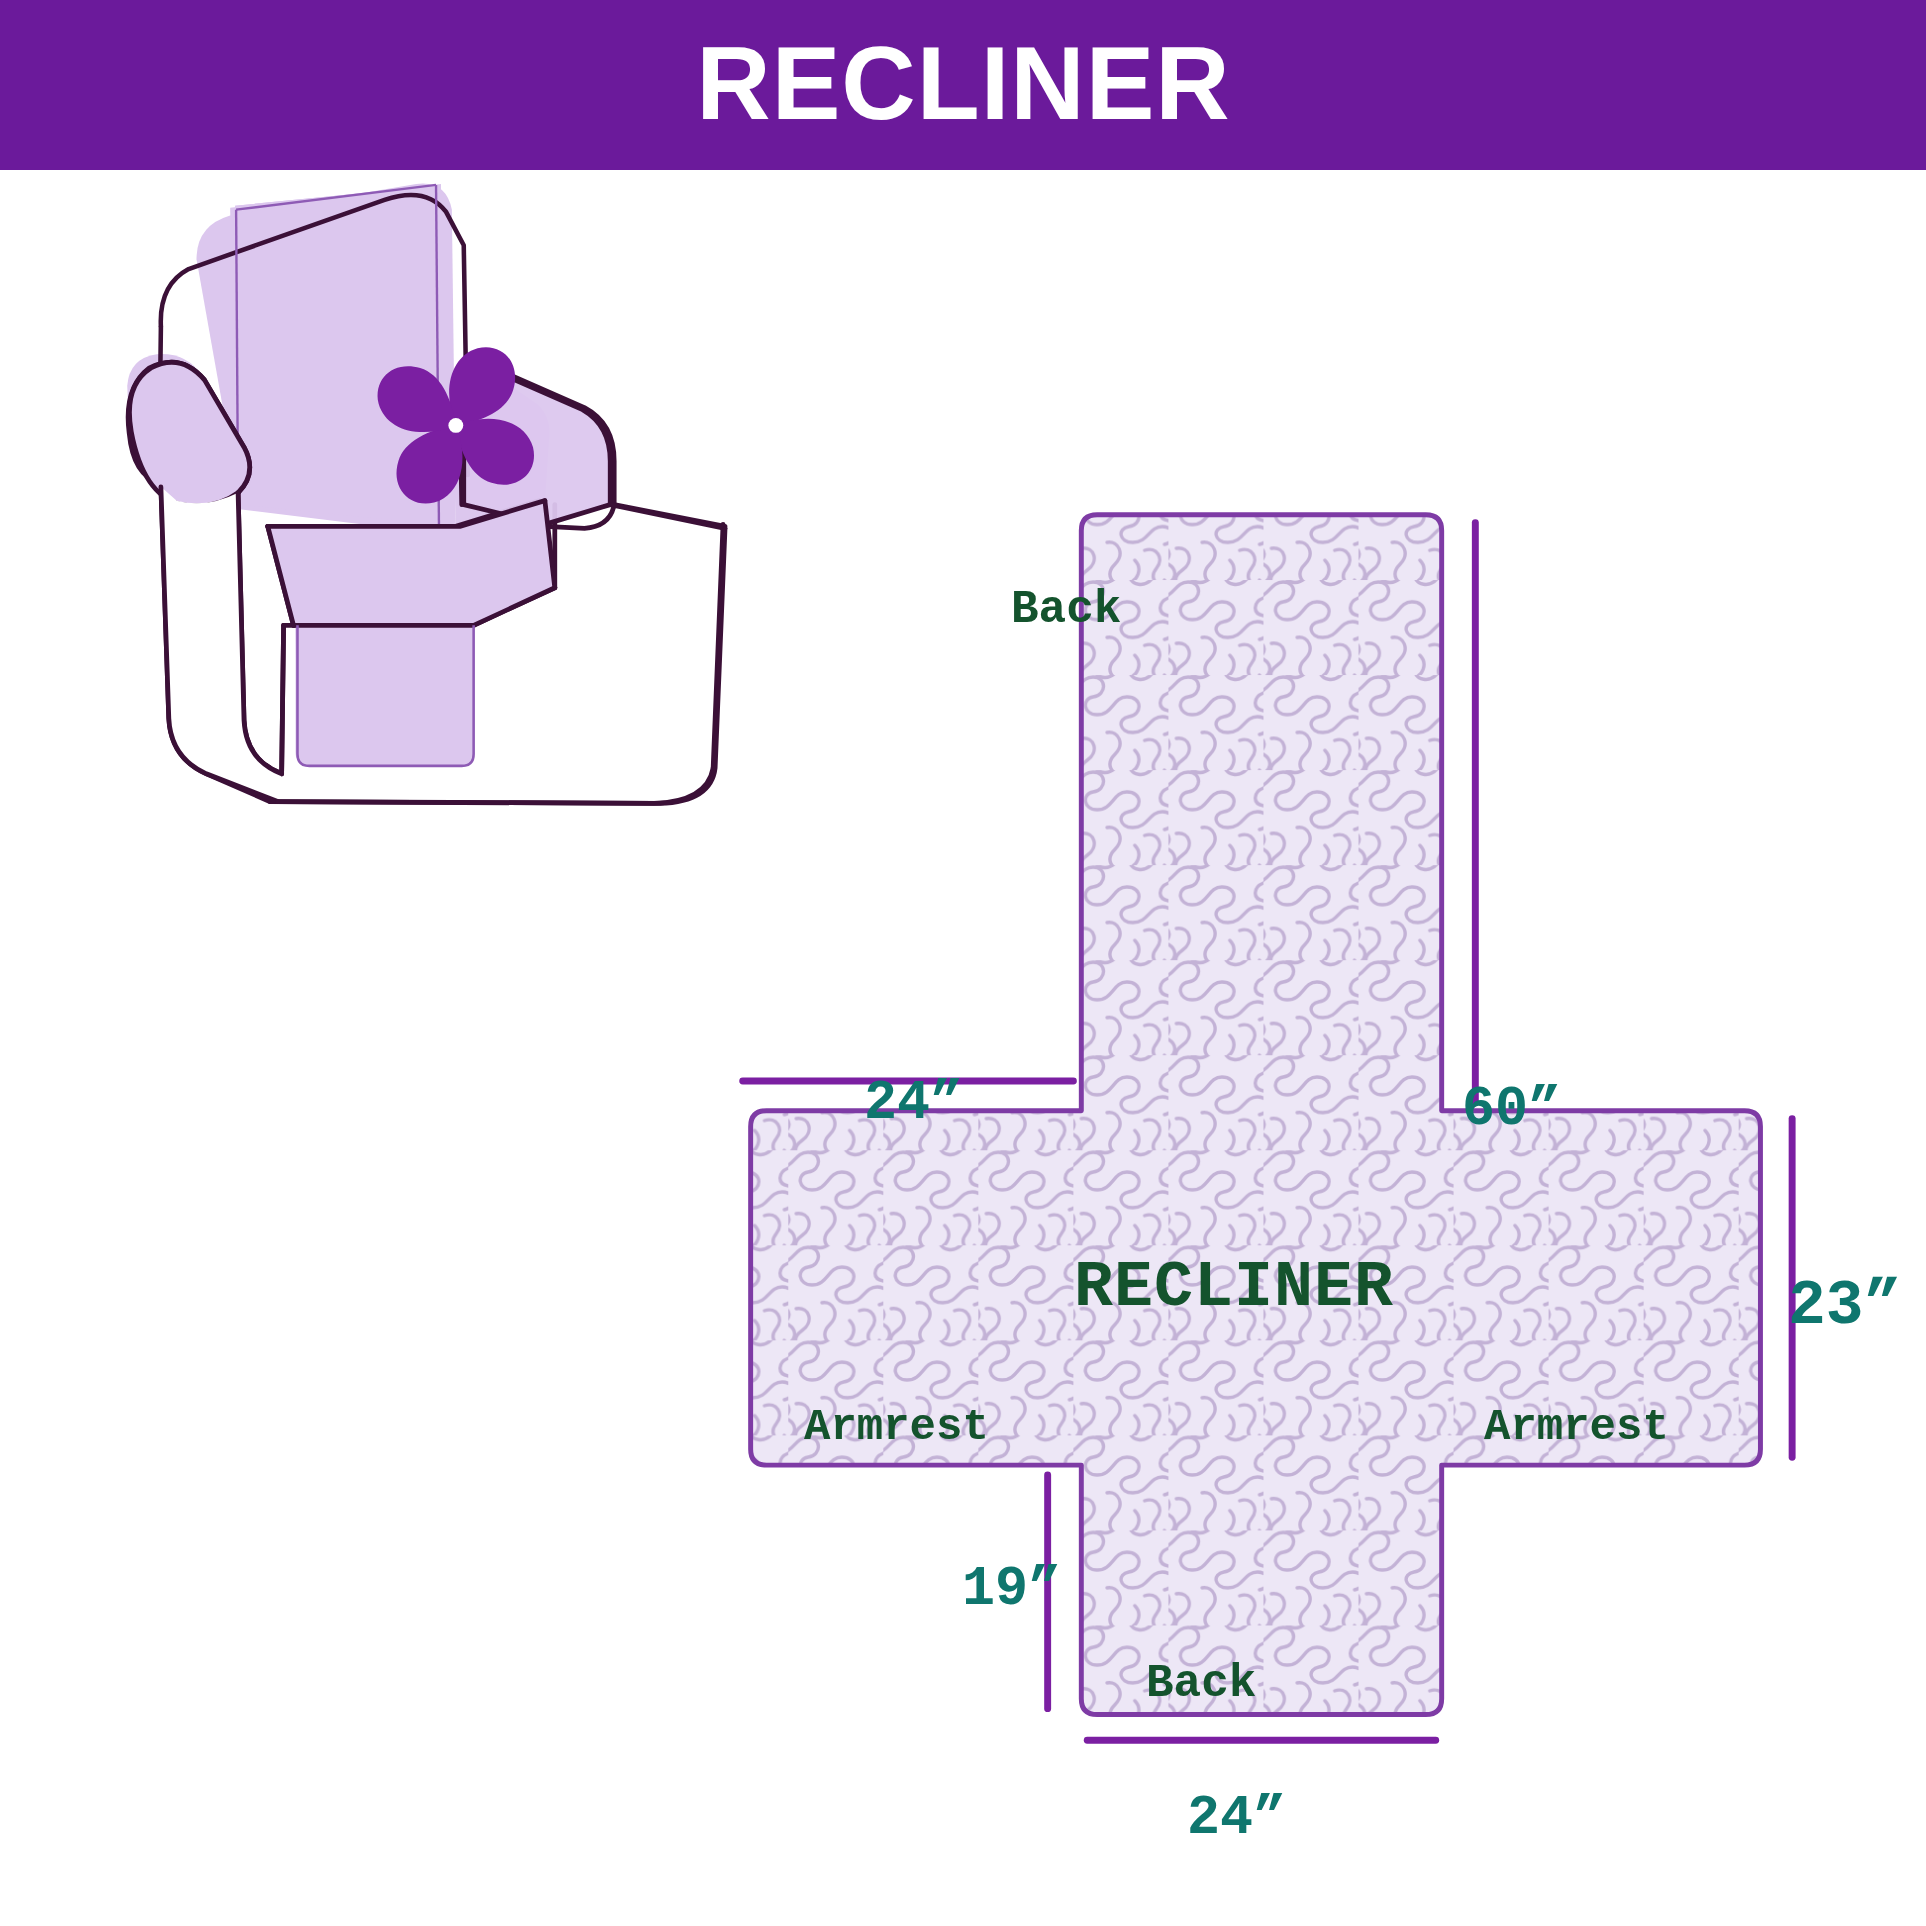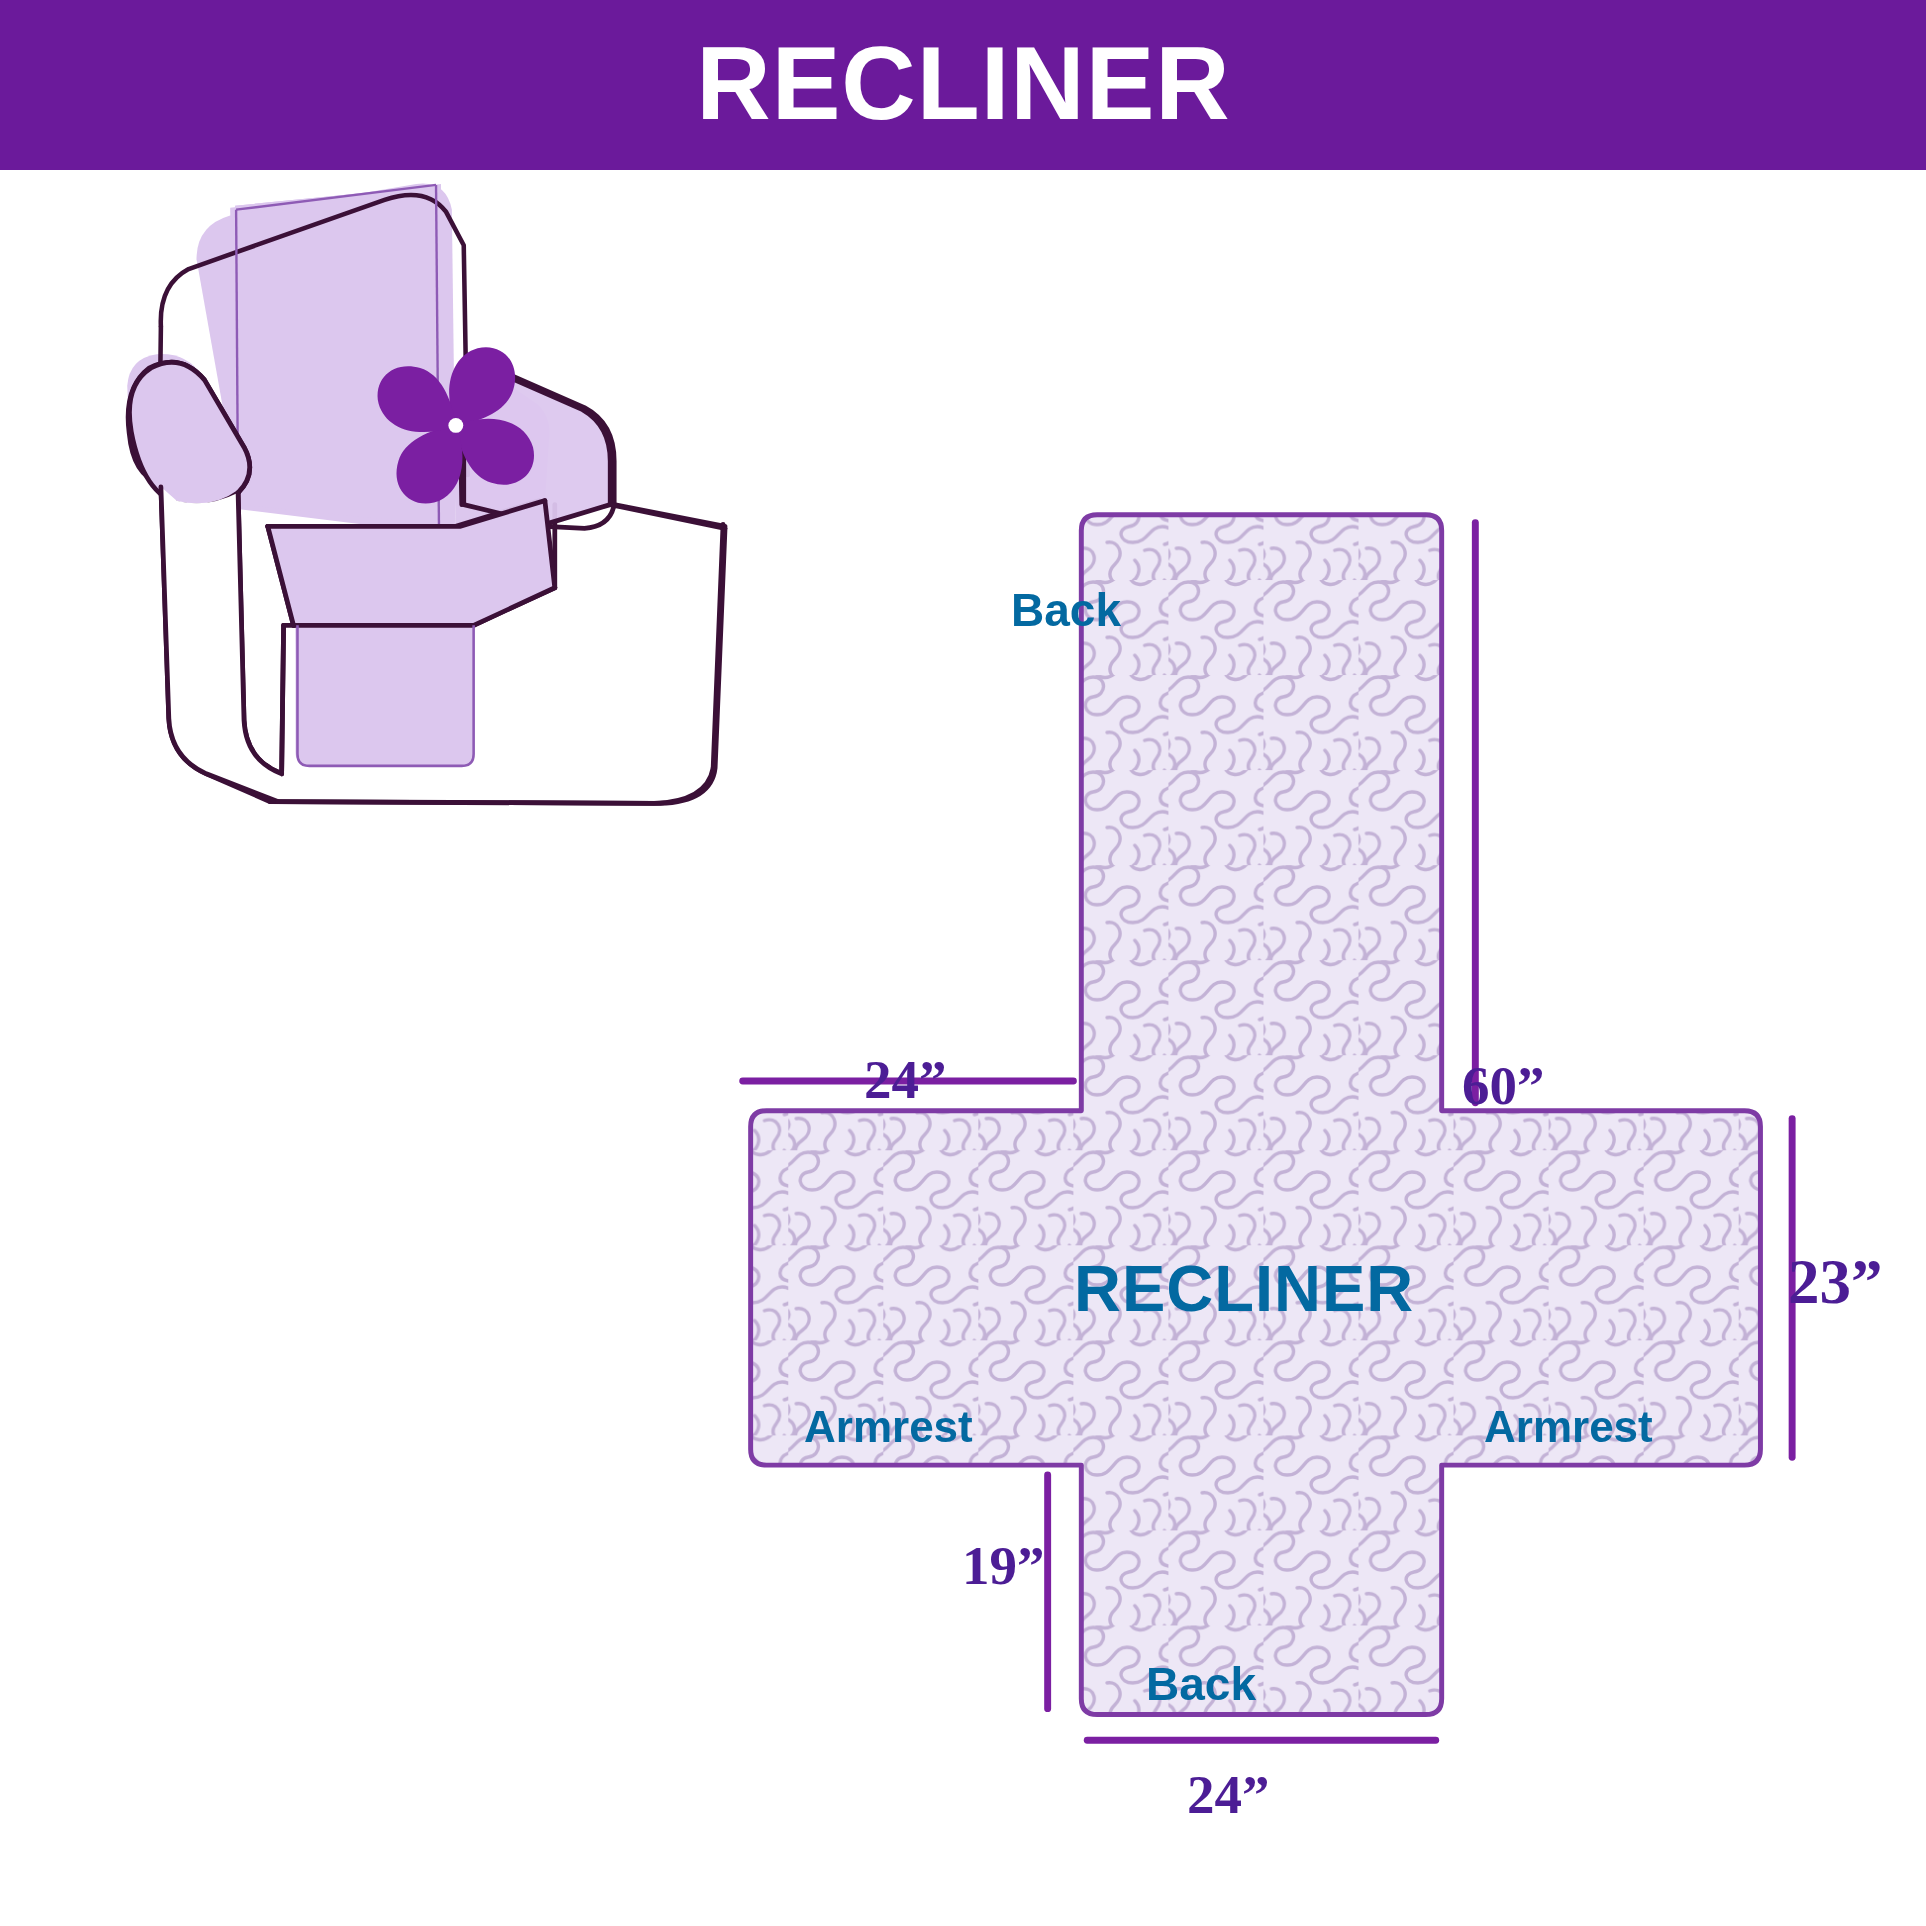--- a/index.html
+++ b/index.html
@@ -58,33 +58,34 @@
     position: absolute;
     left: 693px;
     top: 485px;
     width: 1234px;
     height: 1386px;
   }
 
   
   .cross-label {
     position: absolute;
-    color: #0369a1;
-    font-family: Liberation Sans, sans-serif;
+    color: #14532d;
+    font-family: Liberation Mono, monospace;
     font-weight: bold;
     white-space: nowrap;
     line-height: 1;
   }
   .dim-label {
     position: absolute;
-    color: #4c1d95;
-    font-family: Liberation Serif, serif;
+    color: #0f766e;
+    font-family: Liberation Mono, monospace;
     font-weight: bold;
     white-space: nowrap;
     line-height: 1;
+    margin-top: 24px;
   }
   #label-back      { left: 1011px; top: 587px;  font-size: 46px; }
   #label-recliner  { left: 1074px; top: 1256px; font-size: 65px; letter-spacing: 1px; }
   #label-armrest-l { left: 804px;  top: 1405px; font-size: 44px; }
   #label-armrest-r { left: 1484px; top: 1405px; font-size: 44px; }
   #label-front     { left: 1146px; top: 1661px; font-size: 46px; }
 
   #dim-40  { left: 1462px; top: 1058px; font-size: 55px; }
   #dim-24t { left: 864px;  top: 1052px; font-size: 55px; }
   #dim-23  { left: 1788px; top: 1251px; font-size: 63px; }

